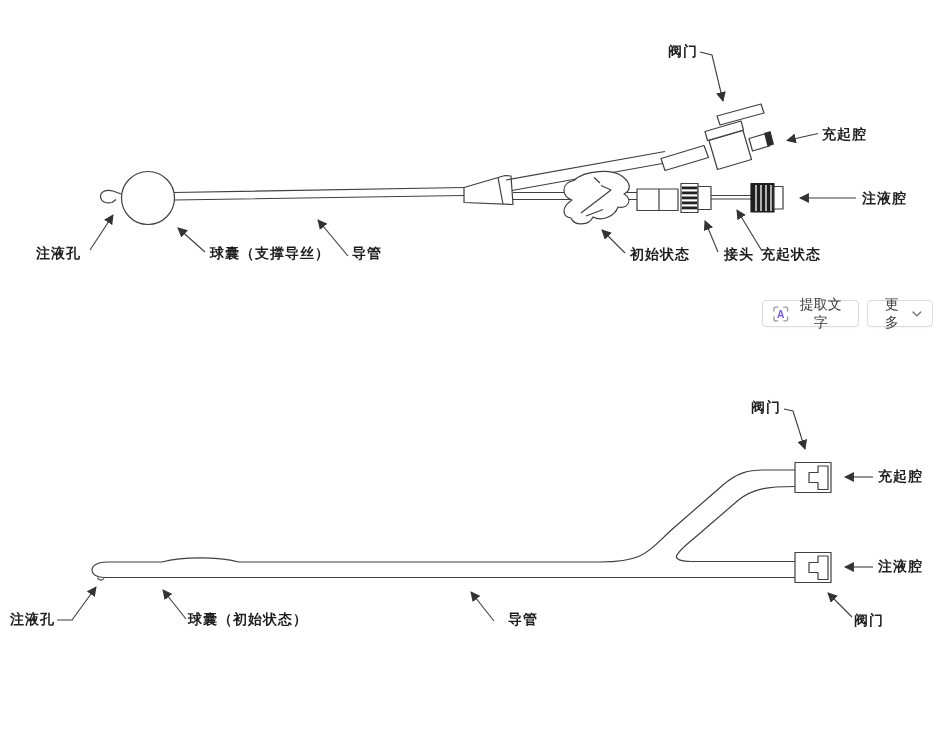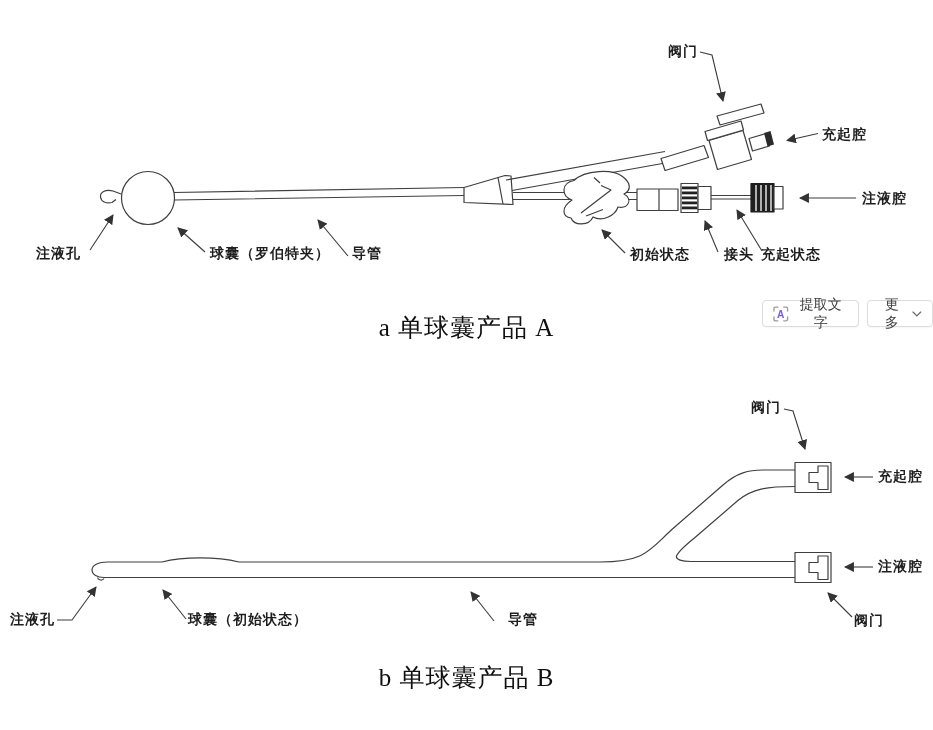--- a/index.html
+++ b/index.html
@@ -125,27 +125,26 @@
       <path d="M57,620 L72,620 L96,587" marker-end="url(#arrh)"></path>
       <path d="M186,619 L163,590" marker-end="url(#arrh)"></path>
       <path d="M494,621 L471,592" marker-end="url(#arrh)"></path>
     </g>
   </svg>
 
   <span class="lbl" style="left:668px;top:44px">阀门</span>
   <span class="lbl" style="left:822px;top:127px">充起腔</span>
   <span class="lbl" style="left:862px;top:191px">注液腔</span>
   <span class="lbl" style="left:36px;top:246px">注液孔</span>
-  <span class="lbl" style="left:210px;top:246px">球囊（罗伯特夹）</span>
+  <span class="lbl" style="left:210px;top:246px">球囊（支撑导丝）</span>
   <span class="lbl" style="left:352px;top:246px">导管</span>
   <span class="lbl" style="left:630px;top:247px">初始状态</span>
   <span class="lbl" style="left:724px;top:247px">接头</span>
   <span class="lbl" style="left:761px;top:247px">充起状态</span>
 
-  <div class="caption" style="top:313px">a 单球囊产品 A</div>
 
   <div class="toolbar">
     <button class="btn">
       <svg width="16" height="16" viewBox="0 0 16 16">
         <path d="M1,5 V2.5 Q1,1 2.5,1 H5 M11,1 H13.5 Q15,1 15,2.5 V5 M15,11 V13.5 Q15,15 13.5,15 H11 M5,15 H2.5 Q1,15 1,13.5 V11" stroke="#9a9aa5" stroke-width="1.4" fill="none" stroke-linecap="round"></path>
         <text x="8" y="12" text-anchor="middle" font-size="10.5" font-weight="bold" font-family="Liberation Sans, sans-serif" fill="#7b5af0">A</text>
       </svg>
       <span>提取文字</span>
     </button>
     <button class="btn">
@@ -157,15 +156,14 @@
   </div>
 
   <span class="lbl" style="left:751px;top:400px">阀门</span>
   <span class="lbl" style="left:878px;top:469px">充起腔</span>
   <span class="lbl" style="left:878px;top:559px">注液腔</span>
   <span class="lbl" style="left:854px;top:613px">阀门</span>
   <span class="lbl" style="left:10px;top:612px">注液孔</span>
   <span class="lbl" style="left:188px;top:612px">球囊（初始状态）</span>
   <span class="lbl" style="left:508px;top:612px">导管</span>
 
-  <div class="caption" style="top:663px">b 单球囊产品 B</div>
 
 </div>
 
 </body></html>

